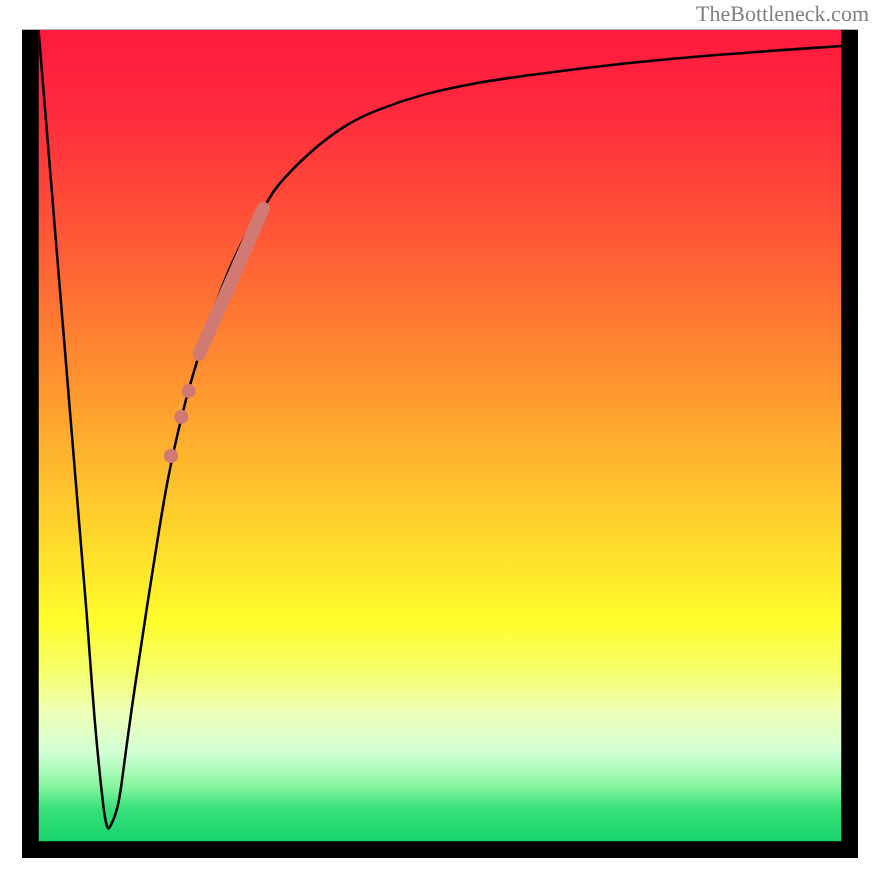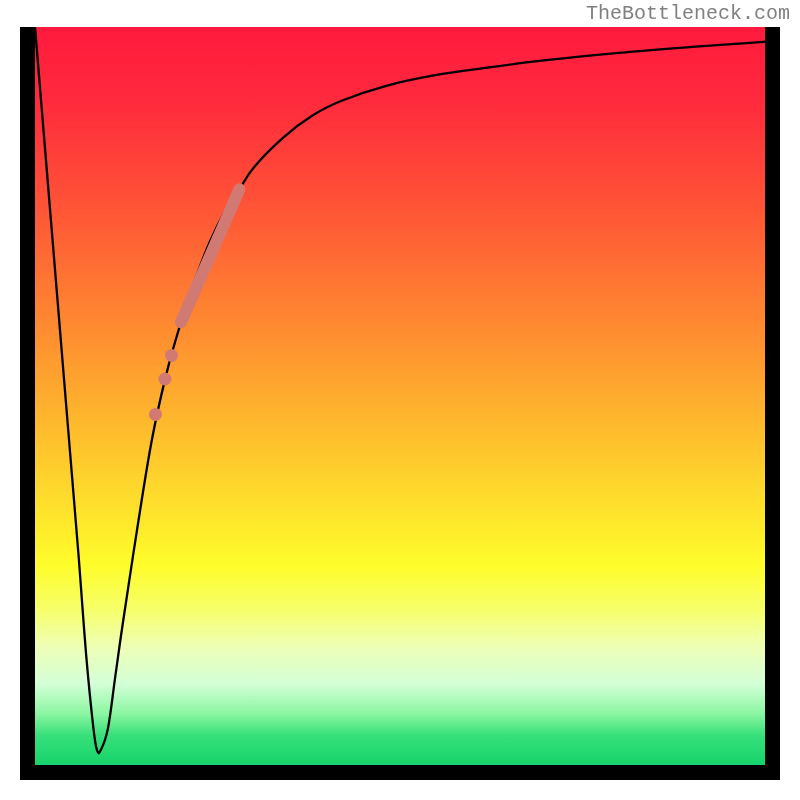--- a/index.html
+++ b/index.html
@@ -13,21 +13,21 @@
     width: 800px;
     height: 800px;
     background: #fff;
   }
   .attribution {
     position: absolute;
     top: 2px;
     right: 10px;
     color: #808080;
     font-size: 20px;
-    font-family: Liberation Mono, monospace;
+    font-family: Liberation Serif, serif;
     z-index: 5;
   }
   .plot-frame {
     position: absolute;
     left: 20px;
     top: 27px;
     width: 760px;
     height: 753px;
     background: #000;
   }

